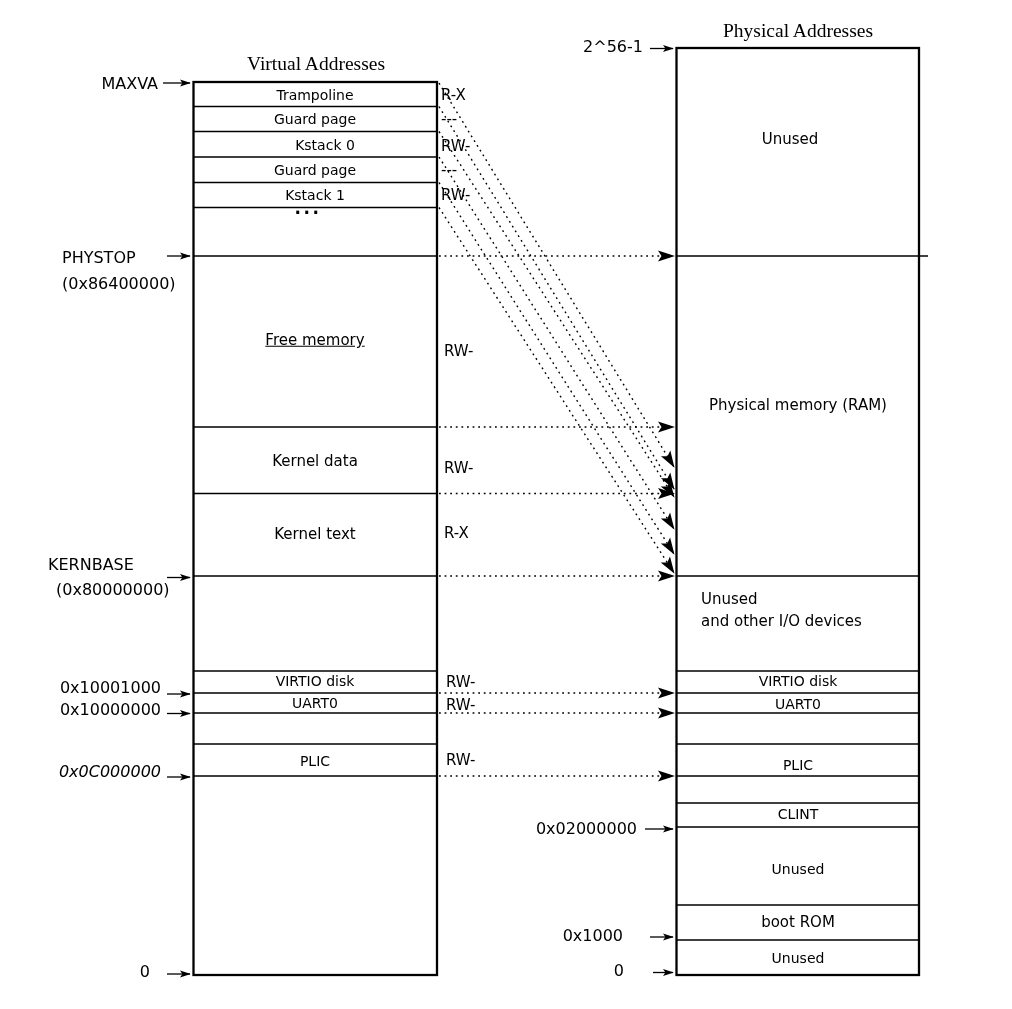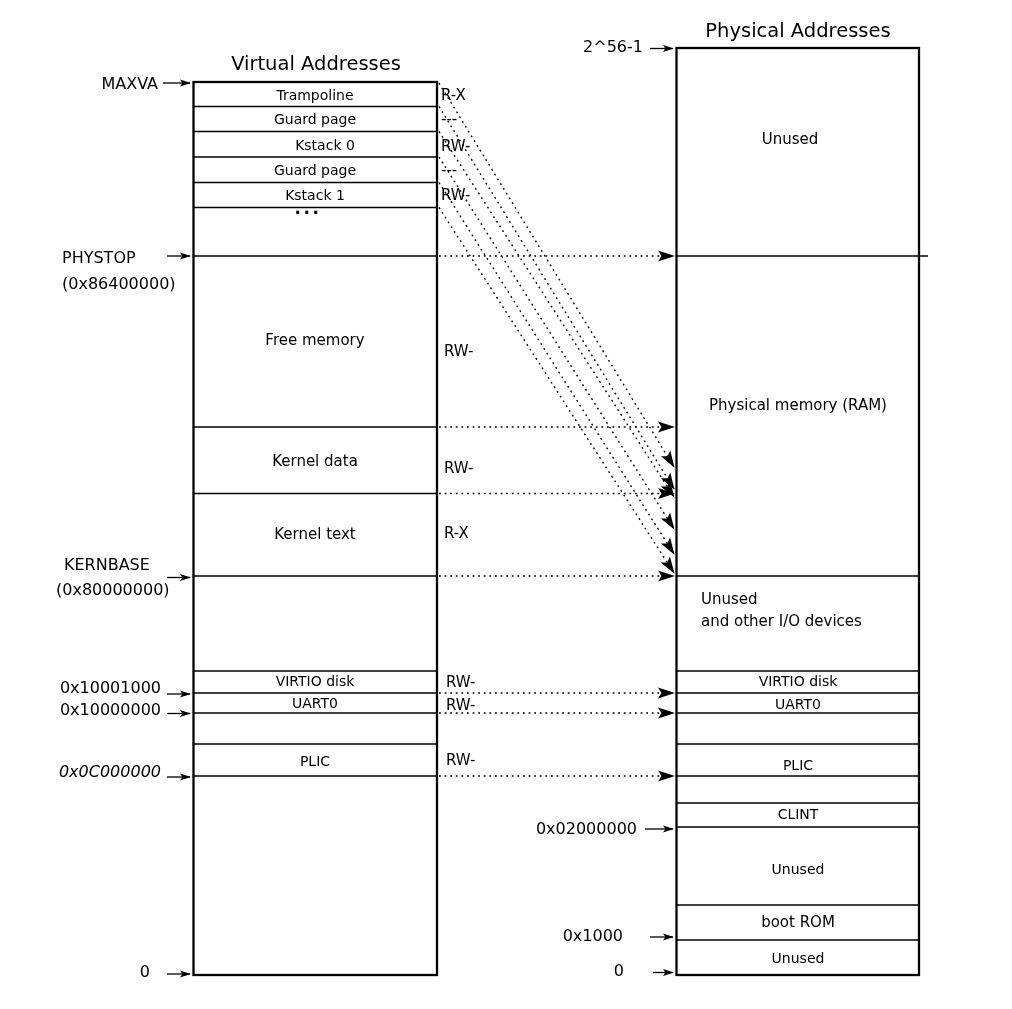--- a/index.html
+++ b/index.html
@@ -5,21 +5,21 @@
   html,body { margin:0; padding:0; background:#ffffff; }
   #stage {
     position:relative; width:1012px; height:1009px; background:#ffffff;
     font-family:"DejaVu Sans","Liberation Sans",sans-serif; color:#000;
     overflow:hidden;
   }
   #lines { position:absolute; left:0; top:0; width:1012px; height:1009px; }
   .t  { position:absolute; white-space:nowrap; color:#000; line-height:1.1; }
   .cc { transform:translate(-50%,-50%); }         
   .lv { transform:translateY(-50%); }             
-  .title { font-size:19.5px; }
+  .title { font-size:19.5px;font-family:Liberation Serif, serif; }
   .addr  { font-size:16px; }
   .seg   { font-size:15px;text-align:right; }
   .sm    { font-size:14px; }
   .perm  { font-size:15px; }
   .dots  { font-size:17px; font-weight:bold; letter-spacing:2.5px; }
 </style>
 </head>
 <body>
 
 <div id="stage">
@@ -104,39 +104,39 @@
       <line x1="439" y1="207.5" x2="674" y2="573" marker-end="url(#ahBig)"></line>
     </g>
   </svg>
 
   <div class="t title cc" style="left:316px; top:64px;">Virtual Addresses</div>
   <div class="t title cc" style="left:798px; top:31px;">Physical Addresses</div>
 
   <div class="t addr lv" style="right:854px; top:84px;text-align:right;">MAXVA</div>
   <div class="t addr lv" style="left:62px;  top:258px;">PHYSTOP</div>
   <div class="t addr lv" style="left:62px;  top:284px;">(0x86400000)</div>
-  <div class="t addr lv" style="left:64px;  top:565px;">KERNBASE</div>
+  <div class="t addr lv" style="left:48px;  top:565px;">KERNBASE</div>
   <div class="t addr lv" style="left:56px;  top:590px;">(0x80000000)</div>
   <div class="t addr lv" style="right:851px; top:688px;">0x10001000</div>
   <div class="t addr lv" style="right:851px; top:710px;">0x10000000</div>
   <div class="t addr lv" style="right:851px; top:772px;font-style:italic;">0x0C000000</div>
   <div class="t addr lv" style="right:862px; top:972px;">0</div>
 
   <div class="t addr lv" style="right:369px; top:47px;">2^56-1</div>
   <div class="t addr lv" style="right:375px; top:829px;">0x02000000</div>
   <div class="t addr lv" style="right:389px; top:936px;">0x1000</div>
   <div class="t addr lv" style="right:388px; top:971px;">0</div>
 
   <div class="t seg sm cc" style="left:315px; top:96px;">Trampoline</div>
   <div class="t seg sm cc" style="left:315px; top:120px;">Guard page</div>
   <div class="t seg sm cc" style="left:325px; top:146px;">Kstack 0</div>
   <div class="t seg sm cc" style="left:315px; top:171px;">Guard page</div>
   <div class="t seg sm cc" style="left:315px; top:196px;">Kstack 1</div>
   <div class="t dots cc" style="left:308px; top:208px;">...</div>
-  <div class="t seg cc" style="left:315px; top:340px;">Free memory</div>
+  <div class="t seg cc" style="left:315px; top:340px;text-decoration:underline;">Free memory</div>
   <div class="t seg cc" style="left:315px; top:461px;">Kernel data</div>
   <div class="t seg cc" style="left:315px; top:534px;">Kernel text</div>
   <div class="t seg sm cc" style="left:315px; top:682px;">VIRTIO disk</div>
   <div class="t seg sm cc" style="left:315px; top:704px;">UART0</div>
   <div class="t seg sm cc" style="left:315px; top:762px;">PLIC</div>
 
   <div class="t perm lv" style="left:441px; top:95px;">R-X</div>
   <div class="t perm lv" style="left:441px; top:119px;">---</div>
   <div class="t perm lv" style="left:441px; top:146px;">RW-</div>
   <div class="t perm lv" style="left:441px; top:170px;">---</div>

